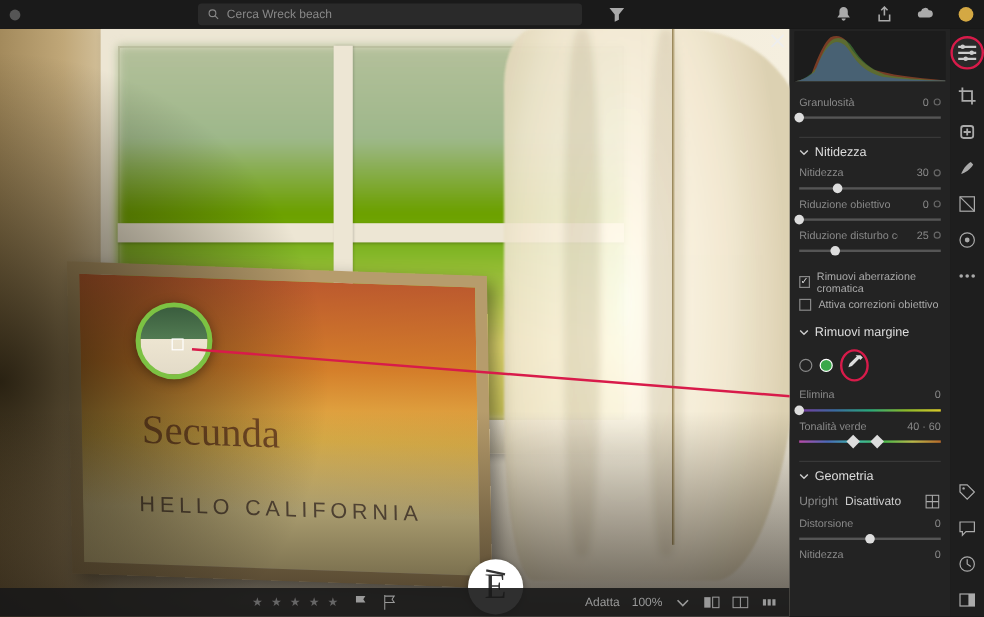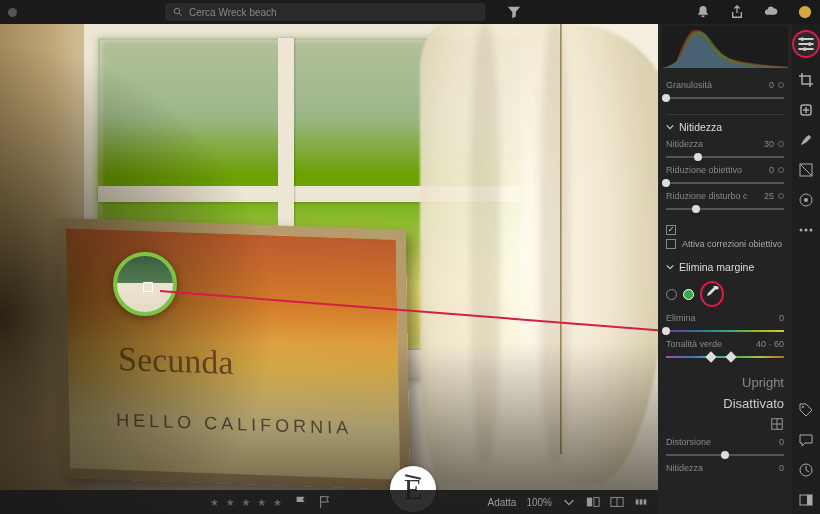--- a/index.html
+++ b/index.html
@@ -60,21 +60,21 @@
   .dual-thumb { position: absolute; top: 2px; width: 8px; height: 8px; background: #ddd; transform: translateX(-4px) rotate(45deg); }
   .check-row { display: flex; align-items: center; gap: 6px; font-size: 9px; color: #aaa; padding: 2px 0; cursor: pointer; }
   .check { width: 10px; height: 10px; border: 1px solid #888; display: flex; align-items: center; justify-content: center; font-size: 8px; line-height: 1; color: #ddd; }
   .info { width: 10px; height: 10px; fill: #888; }
   .fringe-row { display: flex; align-items: center; gap: 6px; padding: 4px 0; }
   .dot-sw { width: 11px; height: 11px; border-radius: 50%; cursor: pointer; }
   .dot-sw.outline { border: 1px solid #888; }
   .dot-sw.green { background: #3aa84a; border: 1px solid #fff; }
   .eyedrop { width: 16px; height: 16px; fill: #ddd; margin-left: auto; cursor: pointer; }
   .eyedrop-ring { border: 2px solid #d81b4a; border-radius: 50%; padding: 2px; }
-  .upright-row { display: flex; align-items: flex-end; gap: 6px; font-size: 13px; color: #888; padding: 4px 0; flex-direction: column; }
+  .upright-row { display: flex; align-items: center; gap: 6px; font-size: 10px; color: #888; padding: 4px 0; }
   .upright-sel { flex: 1; color: #ccc; cursor: pointer; }
   .guide-icon { width: 14px; height: 14px; fill: #aaa; cursor: pointer; }
   .toolstrip { flex: 0 0 26px; background: #1e1e1e; display: flex; flex-direction: column; align-items: center; padding: 6px 0; gap: 14px; }
   .tool { width: 16px; height: 16px; fill: #aaa; cursor: pointer; }
   .tool.active-ring { border: 2px solid #d81b4a; border-radius: 50%; padding: 2px; width: 20px; height: 20px; box-sizing: content-box; fill: #ccc; background: #2a2a2a; }
   .ts-spacer { flex: 1; }
 </style>
 </head>
 <body>
 
@@ -223,31 +223,32 @@
         </div>
         <div class="slider">
             <div class="track"></div>
             <div class="thumb" style="left:25%"></div>
           </div>
       </div>
 
       <div class="section">
         <div class="check-row">
           <div class="check">✓</div>
+            <span>Rimuovi aberrazione cromatica</span>
         </div>
         <div class="check-row">
           <div class="check"></div>
             <span>Attiva correzioni obiettivo</span>
         </div>
 
         <div class="sec-head" style="border:none;margin-top:4px">
           <svg class="chev" viewBox="0 0 10 10">
               <path d="M1 3l4 4 4-4" fill="none" stroke="#ccc" stroke-width="1.5"></path>
             </svg>
-          <span>Elimina margine</span>
+          <span>Rimuovi margine</span>
         </div>
         <div class="fringe-row">
           <div class="dot-sw outline"></div>
           <div class="dot-sw green"></div>
           <span class="eyedrop-ring">
             <svg class="eyedrop" style="margin:0" viewBox="0 0 16 16">
                 <path d="M13 1l2 2-2 2-1-1-6 6-3 1 1-3 6-6-1-1z"></path>
               </svg>
           </span>
         </div>
@@ -264,20 +265,26 @@
           <span class="val" style="width:36px">40 · 60</span>
         </div>
         <div class="slider">
             <div class="track grad-hue"></div>
             <div class="dual-thumb" style="left:38%"></div>
             <div class="dual-thumb" style="left:55%"></div>
           </div>
       </div>
 
       <div class="section">
+        <div class="sec-head">
+          <svg class="chev" viewBox="0 0 10 10">
+              <path d="M1 3l4 4 4-4" fill="none" stroke="#ccc" stroke-width="1.5"></path>
+            </svg>
+          <span>Geometria</span>
+        </div>
         <div class="upright-row">
           <span>Upright</span>
           <span class="upright-sel">Disattivato</span>
           <svg class="guide-icon" viewBox="0 0 16 16">
               <rect x="2" y="2" width="12" height="12" fill="none" stroke="#aaa"></rect>
               <line x1="2" y1="8" x2="14" y2="8" stroke="#aaa"></line>
               <line x1="8" y1="2" x2="8" y2="14" stroke="#aaa"></line>
             </svg>
         </div>
         <div class="slider-row">

